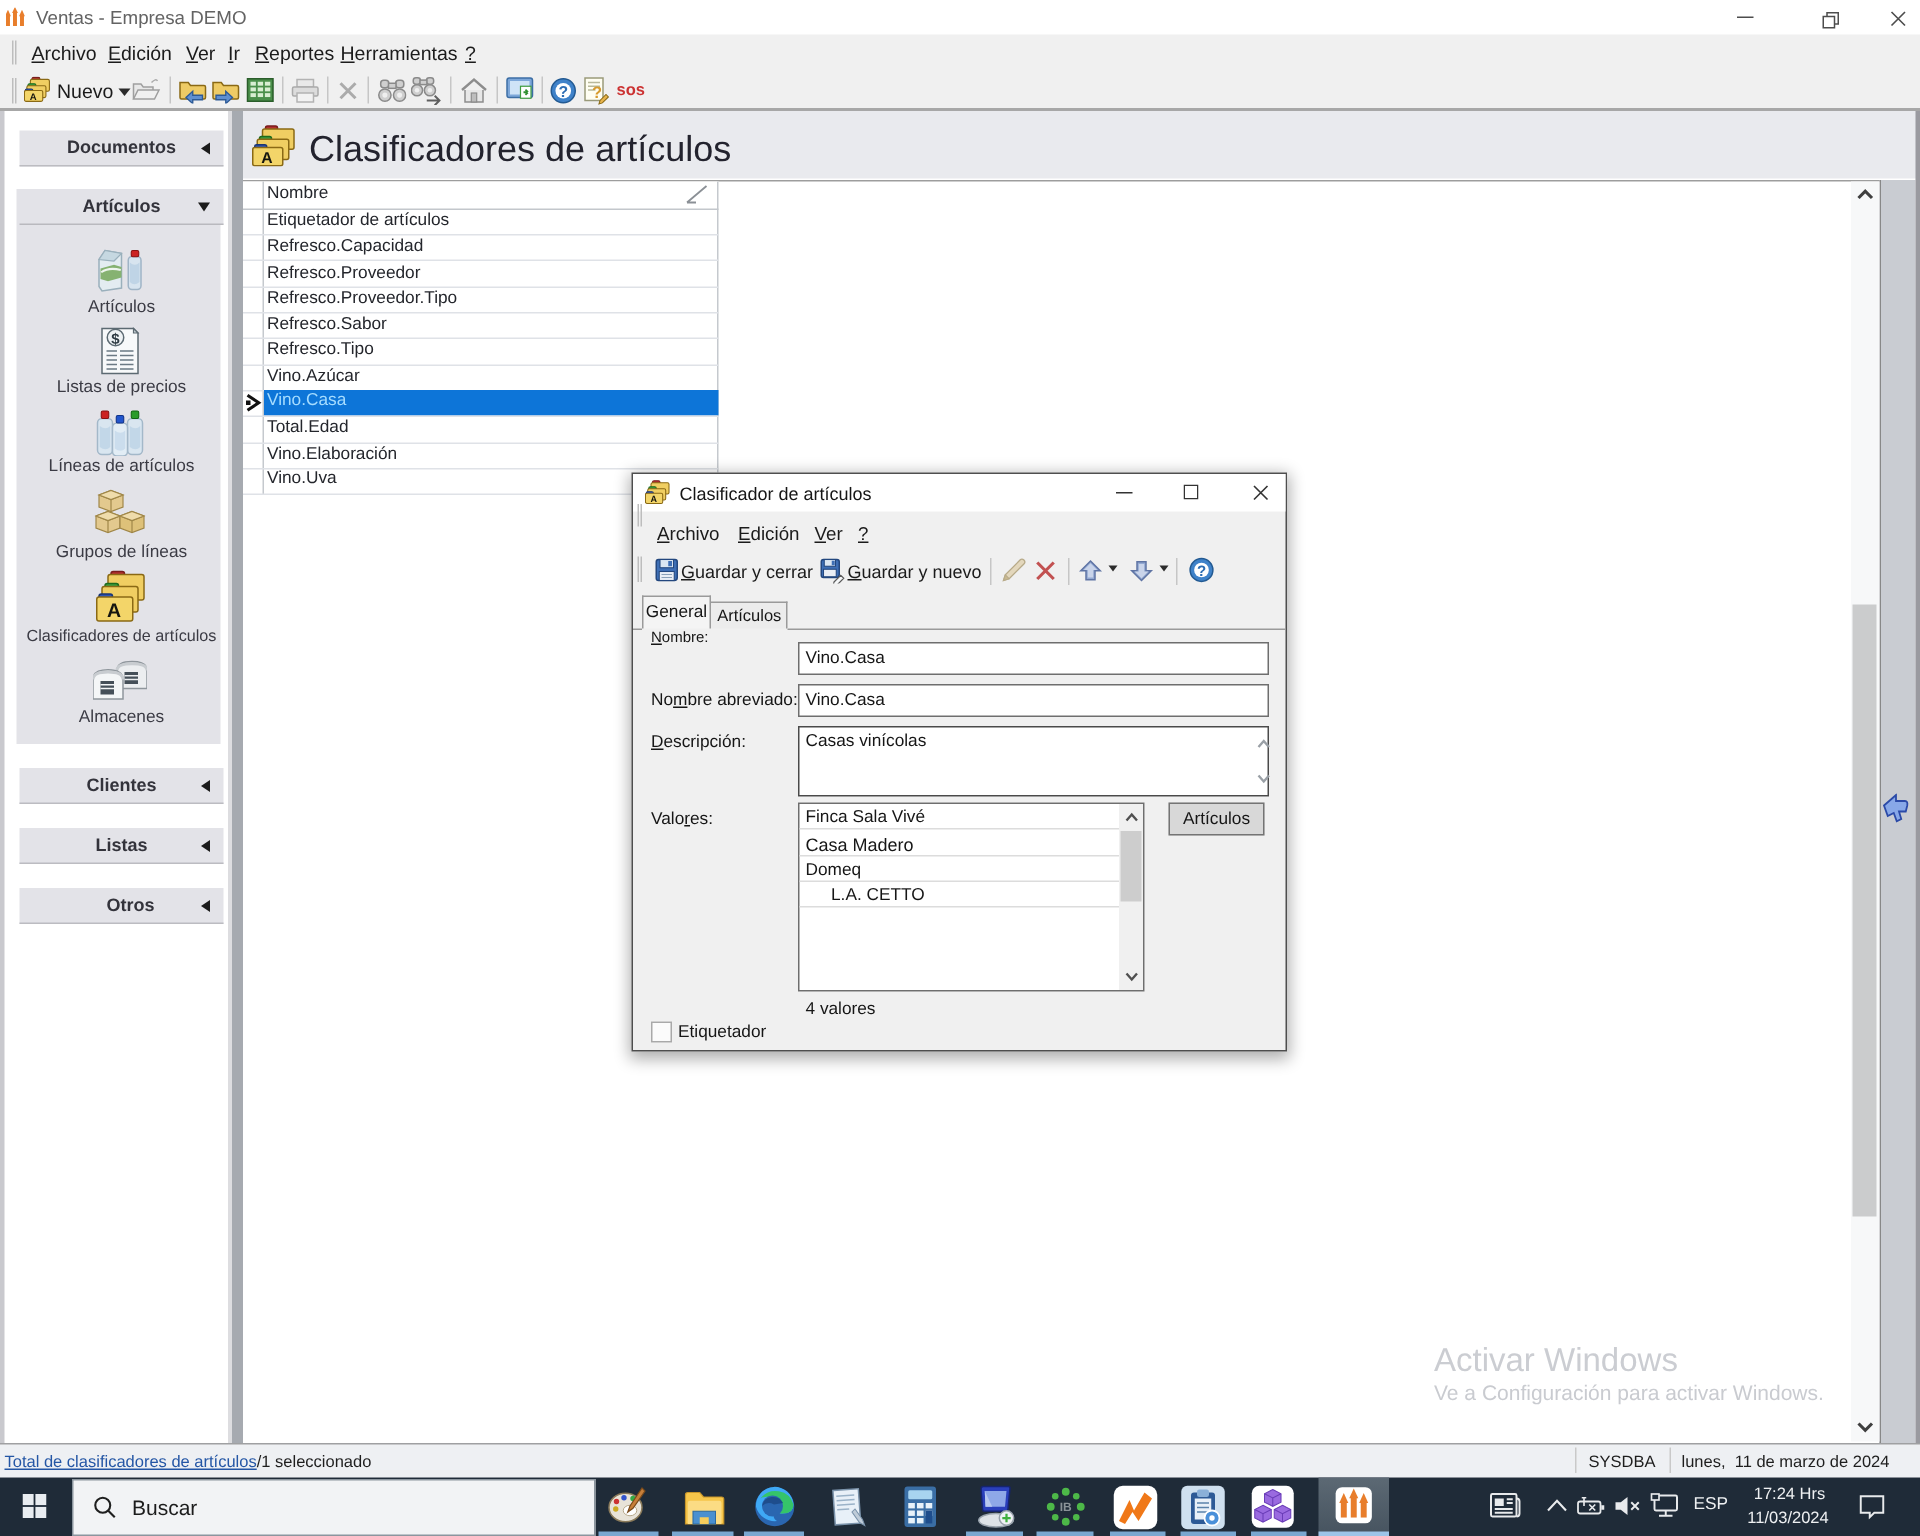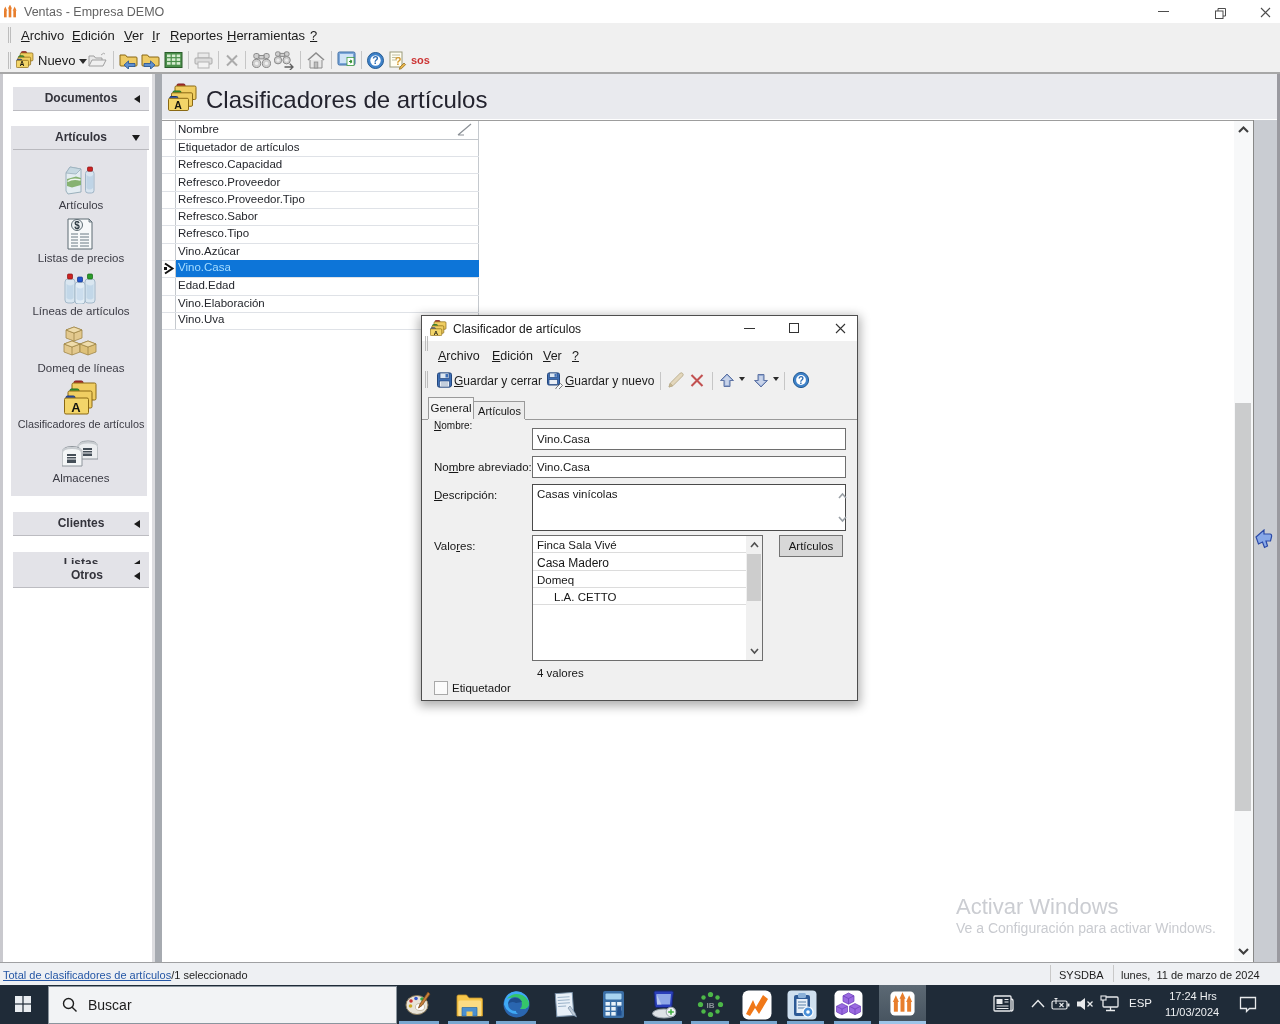--- a/index.html
+++ b/index.html
@@ -258,21 +258,21 @@
     <path d="M9 17 l8 3 v8 l-8 3 -8 -3 v-8 z" fill="#e3c98e"></path>
     <path d="M1 20 l8 3 8 -3" fill="none"></path>
       <path d="M9 23 v8" fill="none"></path>
     <path d="M1 20 l8 -3 8 3 -8 3 z" fill="#efdcab"></path>
     <path d="M25 17 l8 3 v8 l-8 3 -8 -3 v-8 z" fill="#dec179"></path>
     <path d="M17 20 l8 3 8 -3" fill="none"></path>
       <path d="M25 23 v8" fill="none"></path>
     <path d="M17 20 l8 -3 8 3 -8 3 z" fill="#efdcab"></path>
   </g>
 </svg>
-<div class="abs sblabel" style="left:13px;top:362px;">Domeq de líneas</div>
+<div class="abs sblabel" style="left:13px;top:362px;">Grupos de líneas</div>
 
 <svg class="abs" style="left:64px;top:379px" width="34" height="36" viewBox="0 0 34 36">
   <rect x="10" y="2" width="9" height="5" rx="1.5" fill="#b53030" stroke="#7a1d1d"></rect>
   <rect x="8" y="4" width="24" height="17" rx="1.5" fill="#f0ce62" stroke="#8a6914"></rect>
   <rect x="6" y="10" width="9" height="5" rx="1.5" fill="#3c9c3c" stroke="#1d6b1d"></rect>
   <rect x="4" y="12" width="24" height="17" rx="1.5" fill="#f0ce62" stroke="#8a6914"></rect>
   <rect x="2" y="17" width="9" height="5" rx="1.5" fill="#2d55b5" stroke="#1a3575"></rect>
   <rect x="0.5" y="19" width="24" height="16" rx="1.5" fill="#f3d569" stroke="#8a6914"></rect>
   <text x="12" y="32.5" font-size="13" font-weight="bold" fill="#15150f" text-anchor="middle" font-family="Liberation Sans">A</text>
 </svg>
@@ -289,21 +289,21 @@
     <path d="M0 29 V16 Q0 9.5 10 9.5 Q20 9.5 20 16 V29 Z" fill="#f4f6f7" stroke="#8f969c"></path>
     <path d="M0 16 Q0 11 10 11 Q20 11 20 16" fill="none" stroke="#c8ccd0" stroke-width="2"></path>
     <rect x="5" y="17" width="9" height="9" fill="#454f58"></rect>
     <path d="M5 19.5 h9 M5 22 h9" stroke="#f4f6f7" stroke-width="1"></path>
   </g>
 </svg>
 <div class="abs sblabel" style="left:13px;top:472px;">Almacenes</div>
 
 <div class="abs sbheader" style="left:13px;top:512px;">Clientes<span class="sbarrow arr-left"></span></div>
 <div class="abs sbheader" style="left:13px;top:552px;">Listas<span class="sbarrow arr-left"></span></div>
-<div class="abs sbheader" style="left:13px;top:564px;padding-left:12px;">Otros<span class="sbarrow arr-left"></span></div>
+<div class="abs sbheader" style="left:13px;top:592px;padding-left:12px;">Otros<span class="sbarrow arr-left"></span></div>
 <div class="abs" id="splitter"></div>
 <div class="abs" id="cheader"></div>
 <svg class="abs" style="left:168px;top:83px" width="30" height="28" viewBox="0 0 30 28">
   <rect x="9" y="1" width="8" height="4.5" rx="1.3" fill="#b53030" stroke="#7a1d1d"></rect>
   <rect x="7" y="3" width="21" height="13.5" rx="1.3" fill="#f0ce62" stroke="#8a6914"></rect>
   <rect x="5" y="8" width="8" height="4.5" rx="1.3" fill="#3c9c3c" stroke="#1d6b1d"></rect>
   <rect x="3.5" y="9.8" width="21" height="13.5" rx="1.3" fill="#f0ce62" stroke="#8a6914"></rect>
   <rect x="1.8" y="13.5" width="8" height="4.5" rx="1.3" fill="#2d55b5" stroke="#1a3575"></rect>
   <rect x="0.5" y="15.3" width="20" height="12.2" rx="1.3" fill="#f3d569" stroke="#8a6914"></rect>
   <text x="10" y="25.6" font-size="10.5" font-weight="bold" fill="#15150f" text-anchor="middle" font-family="Liberation Sans">A</text>
@@ -332,21 +332,21 @@
 <div class="abs gridline" style="left:162px;top:243px;width:317px;height:1px;"></div>
 <div class="abs rowtext" style="left:178px;top:245px;">Vino.Azúcar</div>
 <div class="abs gridline" style="left:162px;top:260px;width:317px;height:1px;"></div>
 <div class="abs" style="left:176px;top:260px;width:303px;height:17px;background:#0d75d8;"></div>
 <div class="abs rowtext" style="left:178px;top:261px;color:#a5dcff;">Vino.Casa</div>
 <svg class="abs" style="left:163px;top:262px" width="12" height="13" viewBox="0 0 12 13">
   <path d="M2 1.5 L9.5 6.5 L2 11.5" stroke="#111" fill="none" stroke-width="2"></path>
   <rect x="1" y="5" width="3" height="3" fill="#111"></rect>
 </svg>
 <div class="abs gridline" style="left:162px;top:277px;width:317px;height:1px;"></div>
-<div class="abs rowtext" style="left:178px;top:279px;">Edad.Edad</div>
+<div class="abs rowtext" style="left:178px;top:279px;">Total.Edad</div>
 <div class="abs gridline" style="left:162px;top:295px;width:317px;height:1px;"></div>
 <div class="abs rowtext" style="left:178px;top:297px;">Vino.Elaboración</div>
 <div class="abs gridline" style="left:162px;top:312px;width:317px;height:1px;"></div>
 <div class="abs rowtext" style="left:178px;top:313px;">Vino.Uva</div>
 <div class="abs gridline" style="left:162px;top:329px;width:317px;height:1px;"></div>
 <div class="abs" id="dockstrip"></div>
 
 <svg class="abs" style="left:1255px;top:529px" width="20" height="21" viewBox="0 0 20 21">
   <path d="M1 8 L9 1 V5 L15 5 Q17 5 16.5 8 L15.5 12 L11 12 L12.5 17 L9.5 18.5 L7.5 13 L3.5 15 Z" fill="#88a8e8" stroke="#2b4aa8" stroke-width="1.2"></path>
 </svg>

